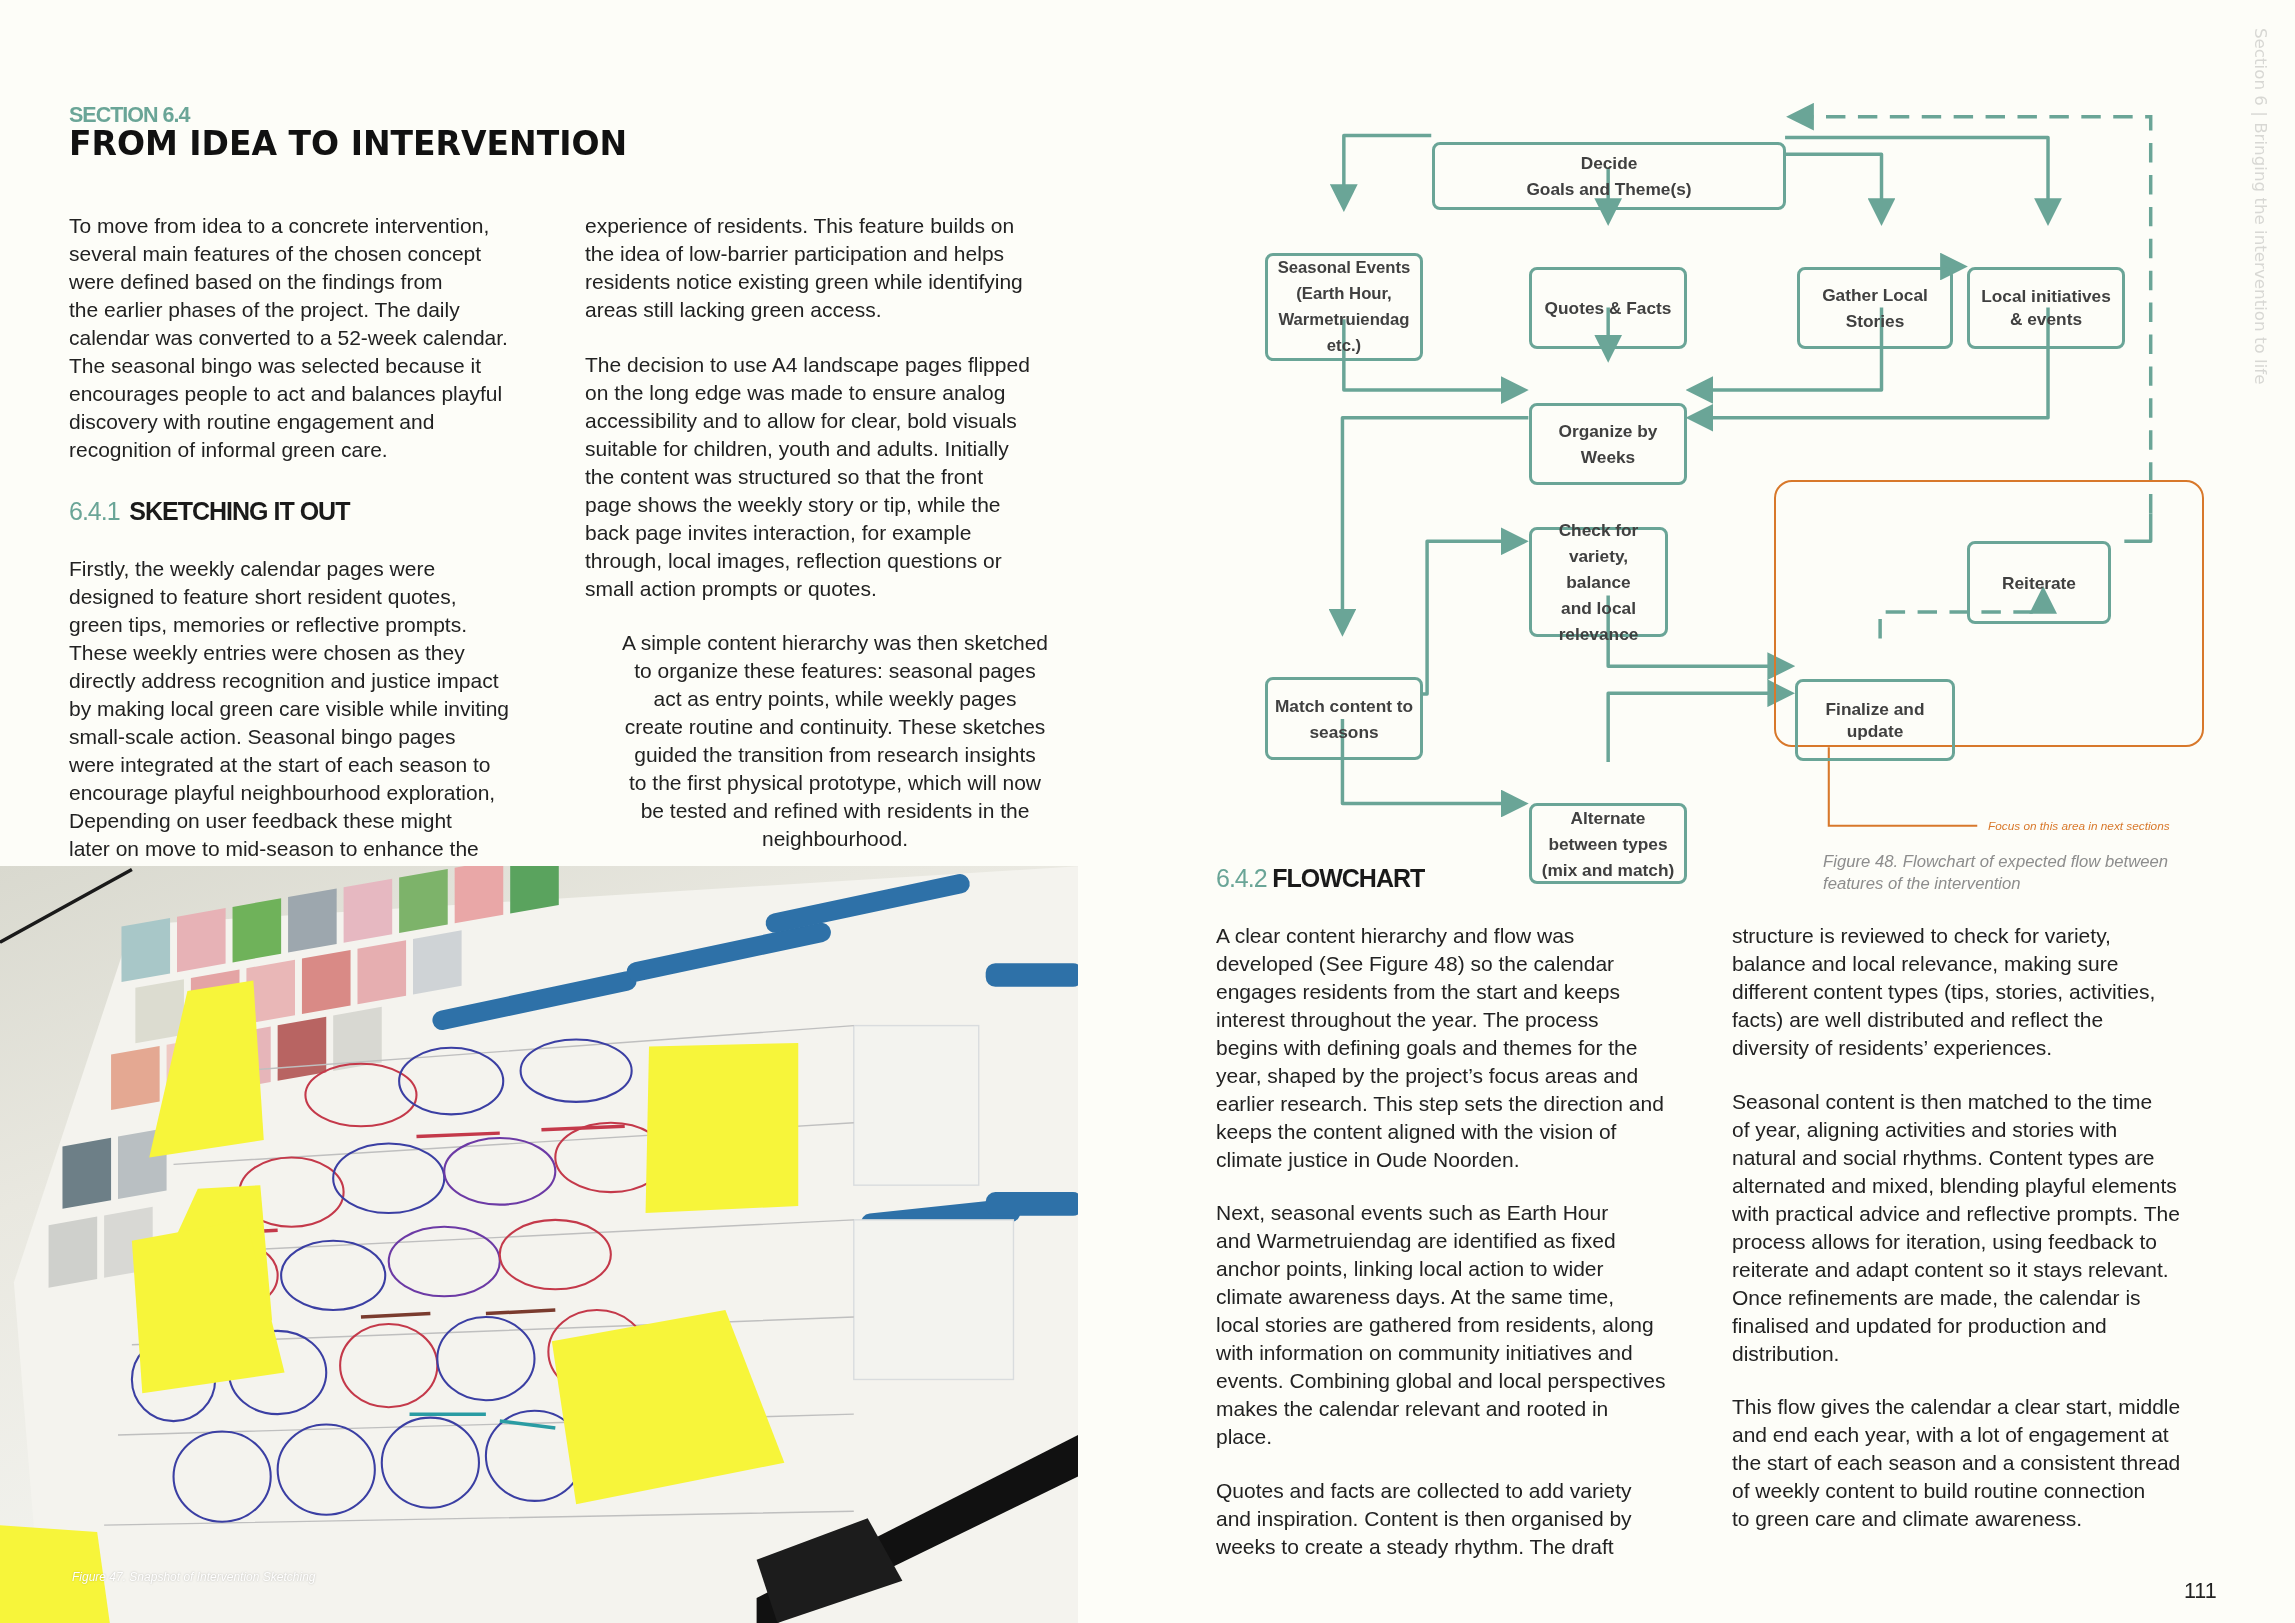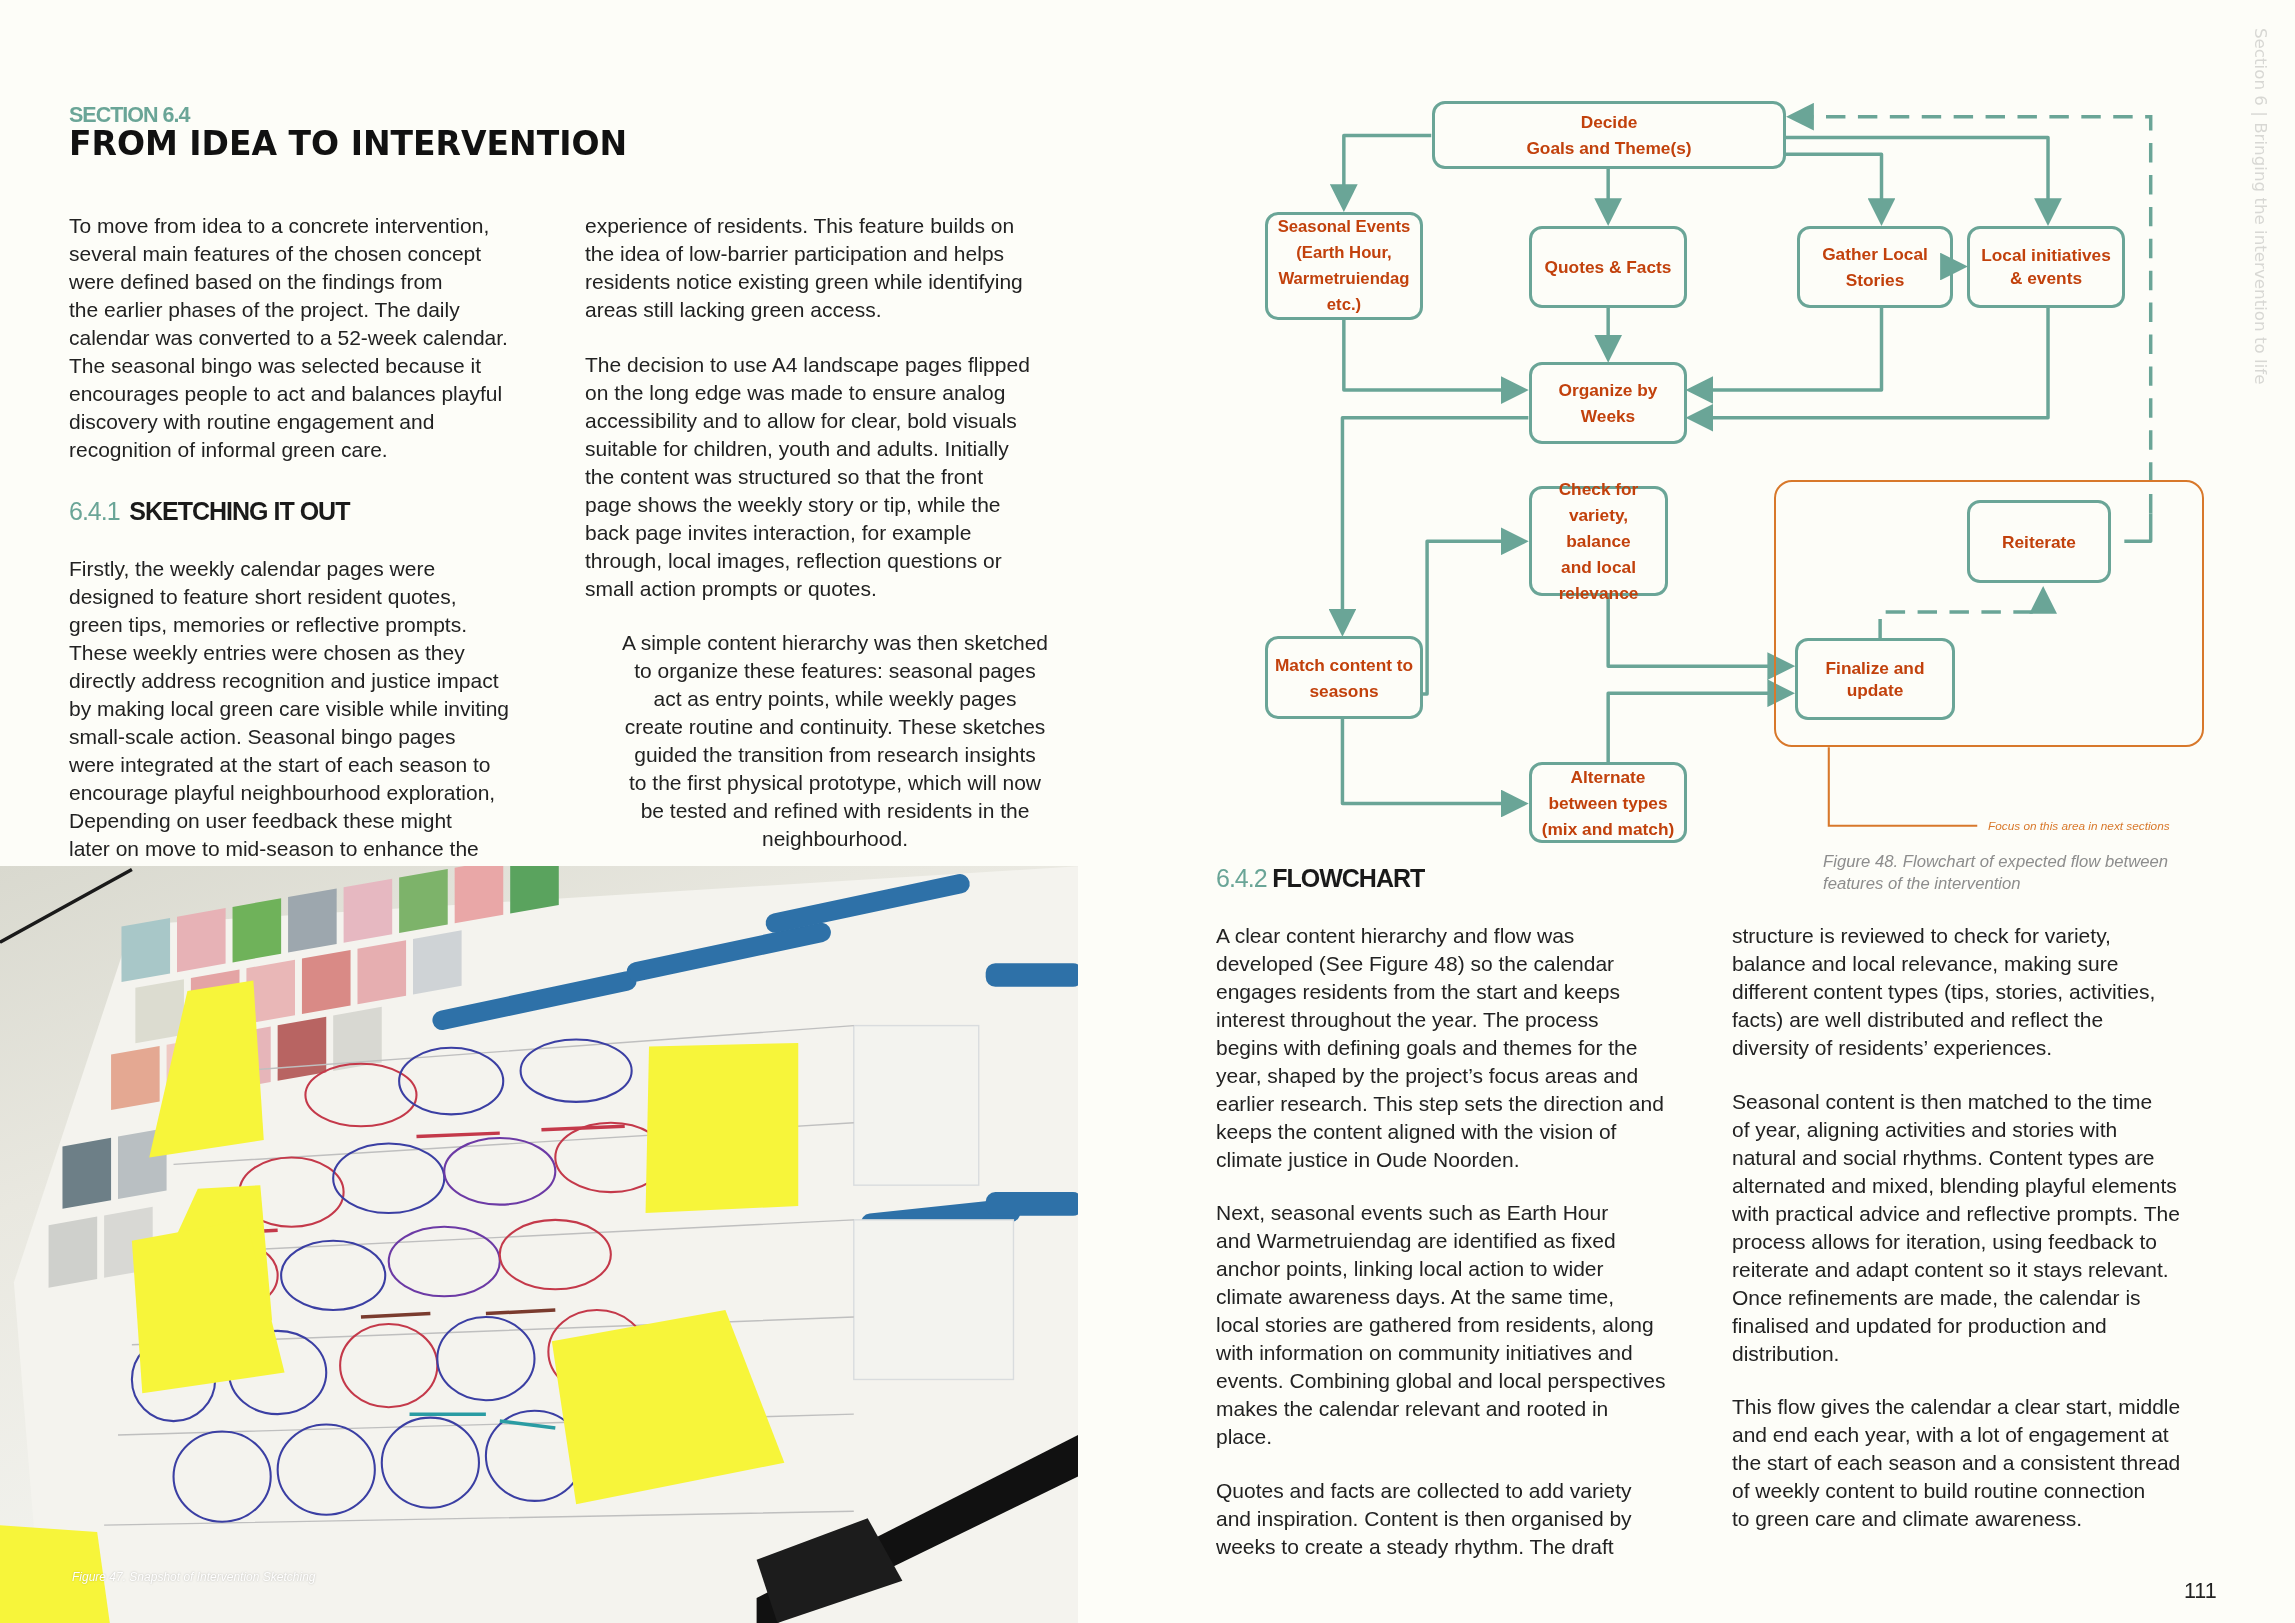--- a/index.html
+++ b/index.html
@@ -55,25 +55,26 @@
     left: 1988px; top: 819px; font-size: 11.8px; font-style: italic; color: #d8782b;
     font-family: "Liberation Sans", sans-serif;
   }
   .page-number {
     left: 2184px; top: 1579px; font-size: 21.5px; color: #222;
     font-family: "Liberation Sans", sans-serif;
   }
   .flow { left: 0; top: 0; width: 2295px; height: 1623px; pointer-events: none; }
   .node {
     position: absolute; box-sizing: border-box;
-    border: 3.5px solid #6aa597; border-radius: 13px; background: transparent;
+    border: 3.5px solid #6aa597; border-radius: 8px; background: transparent;
     display: flex; align-items: center; justify-content: center; text-align: center;
-    color: #c2410c; font-weight: bold; font-size: 17.3px; line-height: 26px;
+    color: #404040; font-weight: bold; font-size: 17.3px; line-height: 26px;
     font-family: "Liberation Sans", sans-serif; white-space: pre-line;
     padding: 0 4.2px;
+    margin-top: 41px;
   }
   .focus-box {
     position: absolute; left: 1774px; top: 480px; width: 430px; height: 267px;
     border: 2.1px solid #d8782b; border-radius: 18px; box-sizing: border-box;
   }
 </style>
 </head>
 <body>
 
 <div class="abs side-tab">Section 6 | Bringing the intervention to life</div>

